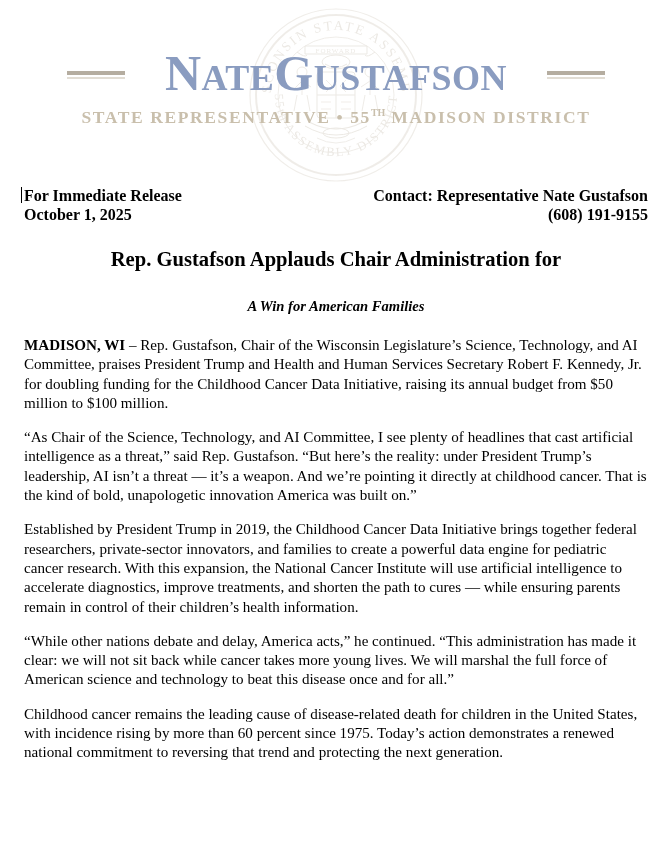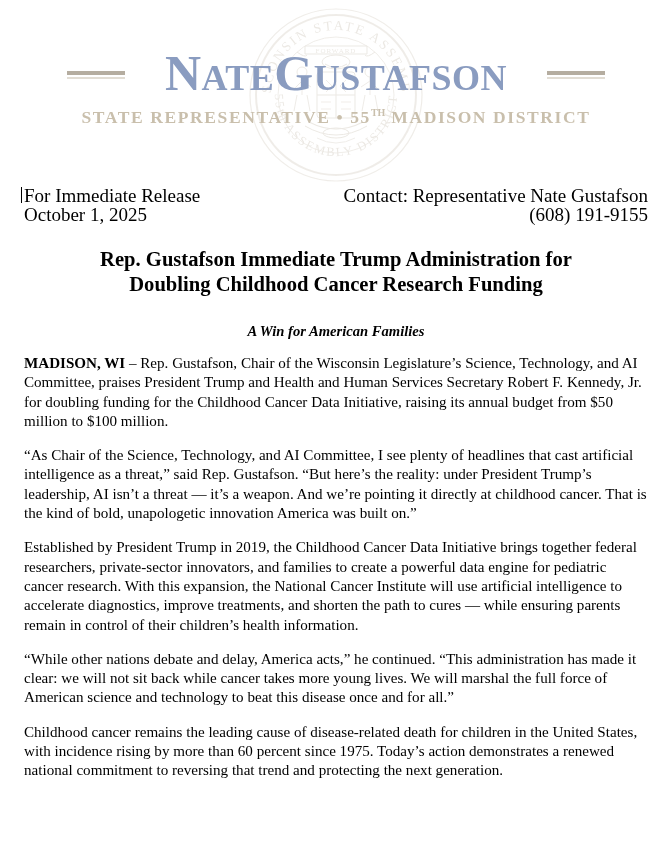--- a/index.html
+++ b/index.html
@@ -77,22 +77,23 @@
   .subtitle sup { font-size:10px; vertical-align:super; letter-spacing:0; }
 
   
   .body-area {
     position:absolute;
     left:24px; top:186px;
     width:624px;
   }
   .meta {
     position:relative;
-    font-size:19px;
+    font-size:16px;
     line-height:19px;
+    font-weight:bold;
   }
   .meta-row { display:flex; justify-content:space-between; }
   .meta-left { text-align:left; position:relative; }
   .meta-right { text-align:center; }
   .caret {
     position:absolute;
     left:-3px; top:1px;
     width:1px; height:16px;
     background:#000;
   }
@@ -104,21 +105,21 @@
     font-weight:700;
     line-height:25px;
   }
   .subhead {
     margin-top:26px;
     text-align:center;
     font-weight:700;
     font-style:italic;
     font-size:14.6px;
   }
-  .paras { margin-top:14px; }
+  .paras { margin-top:21px; }
   .para {
     font-size:15.1px;
     line-height:19.3px;
     margin-bottom:15px;
     text-align:left;
   }
   .para b { font-weight:700; }
 </style>
 </head>
 <body>
@@ -198,22 +199,21 @@
         </div>
         <div class="meta-right">Contact: Representative Nate Gustafson</div>
       </div>
       <div class="meta-row">
         <div class="meta-left">October 1, 2025</div>
         <div class="meta-right">(608) 191-9155</div>
       </div>
     </div>
 
     <div class="headline">
-      <div>Rep. Gustafson Immediate Trump Administration for</div>
-      <div>Doubling Childhood Cancer Research Funding</div>
+      <div>Rep. Gustafson Applauds Chair Administration for</div>
     </div>
 
     <div class="subhead">A Win for American Families</div>
 
     <div class="paras">
       <p class="para"><b>MADISON, WI</b><span> – Rep. Gustafson, Chair of the Wisconsin Legislature’s Science, Technology, and AI Committee, praises President Trump and Health and Human Services Secretary Robert F. Kennedy, Jr. for doubling funding for the Childhood Cancer Data Initiative, raising its annual budget from $50 million to $100 million.</span></p>
       <p class="para">“As Chair of the Science, Technology, and AI Committee, I see plenty of headlines that cast artificial intelligence as a threat,” said Rep. Gustafson. “But here’s the reality: under President Trump’s leadership, AI isn’t a threat — it’s a weapon. And we’re pointing it directly at childhood cancer. That is the kind of bold, unapologetic innovation America was built on.”</p>
       <p class="para">Established by President Trump in 2019, the Childhood Cancer Data Initiative brings together federal researchers, private-sector innovators, and families to create a powerful data engine for pediatric cancer research. With this expansion, the National Cancer Institute will use artificial intelligence to accelerate diagnostics, improve treatments, and shorten the path to cures — while ensuring parents remain in control of their children’s health information.</p>
       <p class="para">“While other nations debate and delay, America acts,” he continued. “This administration has made it clear: we will not sit back while cancer takes more young lives. We will marshal the full force of American science and technology to beat this disease once and for all.”</p>
       <p class="para">Childhood cancer remains the leading cause of disease-related death for children in the United States, with incidence rising by more than 60 percent since 1975. Today’s action demonstrates a renewed national commitment to reversing that trend and protecting the next generation.</p>

